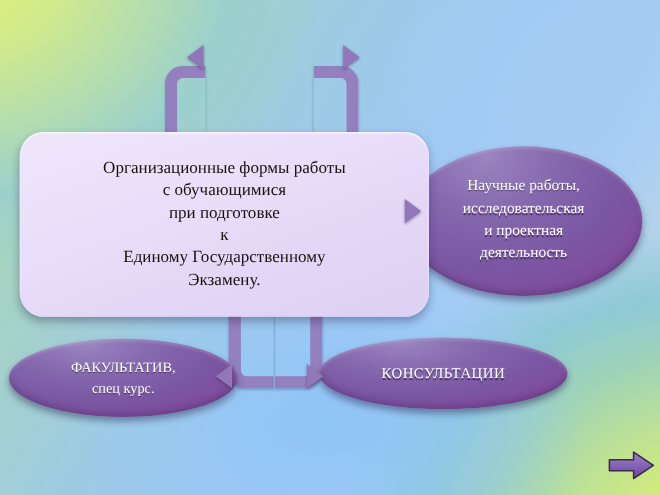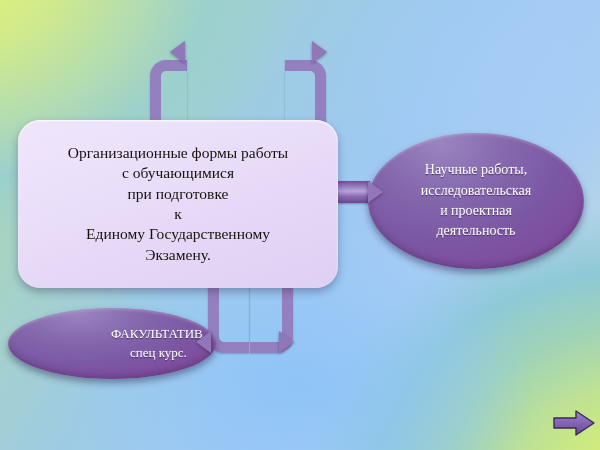--- a/index.html
+++ b/index.html
@@ -45,29 +45,29 @@
       inset 0 -3px 6px rgba(60,25,80,0.30);
     text-shadow: 0 1px 1px rgba(40,15,60,0.75), 0 0 2px rgba(255,255,255,0.35);
     line-height: 1.14;
     z-index: 3;
   }
   .node .label { padding: 0 10px; display: block; }
 
   #node-urok        { left: 33px;  top: 20px;  width: 142px; height: 66px;  font-size: 17px; letter-spacing: 0.6px; }
   #node-elective    { left: 328px; top: 22px;  width: 169px; height: 66px;  font-size: 12.5px; letter-spacing: 0.4px; }
   #node-research    { left: 368px; top: 133px; width: 216px; height: 136px; font-size: 14px; }
-  #node-facultative { left: 8px;   top: 308px; width: 208px; height: 71px;  font-size: 13px; justify-content: flex-end; }
+  #node-facultative { left: 8px;   top: 308px; width: 208px; height: 71px;  font-size: 13px; }
   #node-consult     { left: 290px; top: 307px; width: 226px; height: 65px;  font-size: 13.5px; letter-spacing: 0.4px; }
 
   
   #center-box {
     position: absolute;
     left: 18px;
     top: 120px;
-    width: 320px;
+    width: 372px;
     height: 168px;
     border-radius: 22px;
     background: linear-gradient(160deg, #efe6fb 0%, #eadffa 35%, #e4d6f6 68%, #ded0f2 100%);
     box-shadow: 0 4px 8px rgba(40,25,70,0.33), inset 0 1px 2px rgba(255,255,255,0.9);
     display: flex;
     align-items: center;
     justify-content: center;
     z-index: 4;
   }
   #center-box .box-text {
@@ -150,20 +150,23 @@
 исследовательская
 и проектная
 деятельность</span>
   </div>
 
   <div class="node" id="node-facultative">
     <span class="label" style="white-space:pre-line; line-height:1.4;">ФАКУЛЬТАТИВ,
 спец курс.</span>
   </div>
 
+  <div class="node" id="node-consult">
+    <span class="label">КОНСУЛЬТАЦИИ</span>
+  </div>
 
   <div id="center-box">
     <div class="box-text">Организационные формы работы
 с обучающимися
 при подготовке
 к
 Единому Государственному
 Экзамену.</div>
   </div>
 

